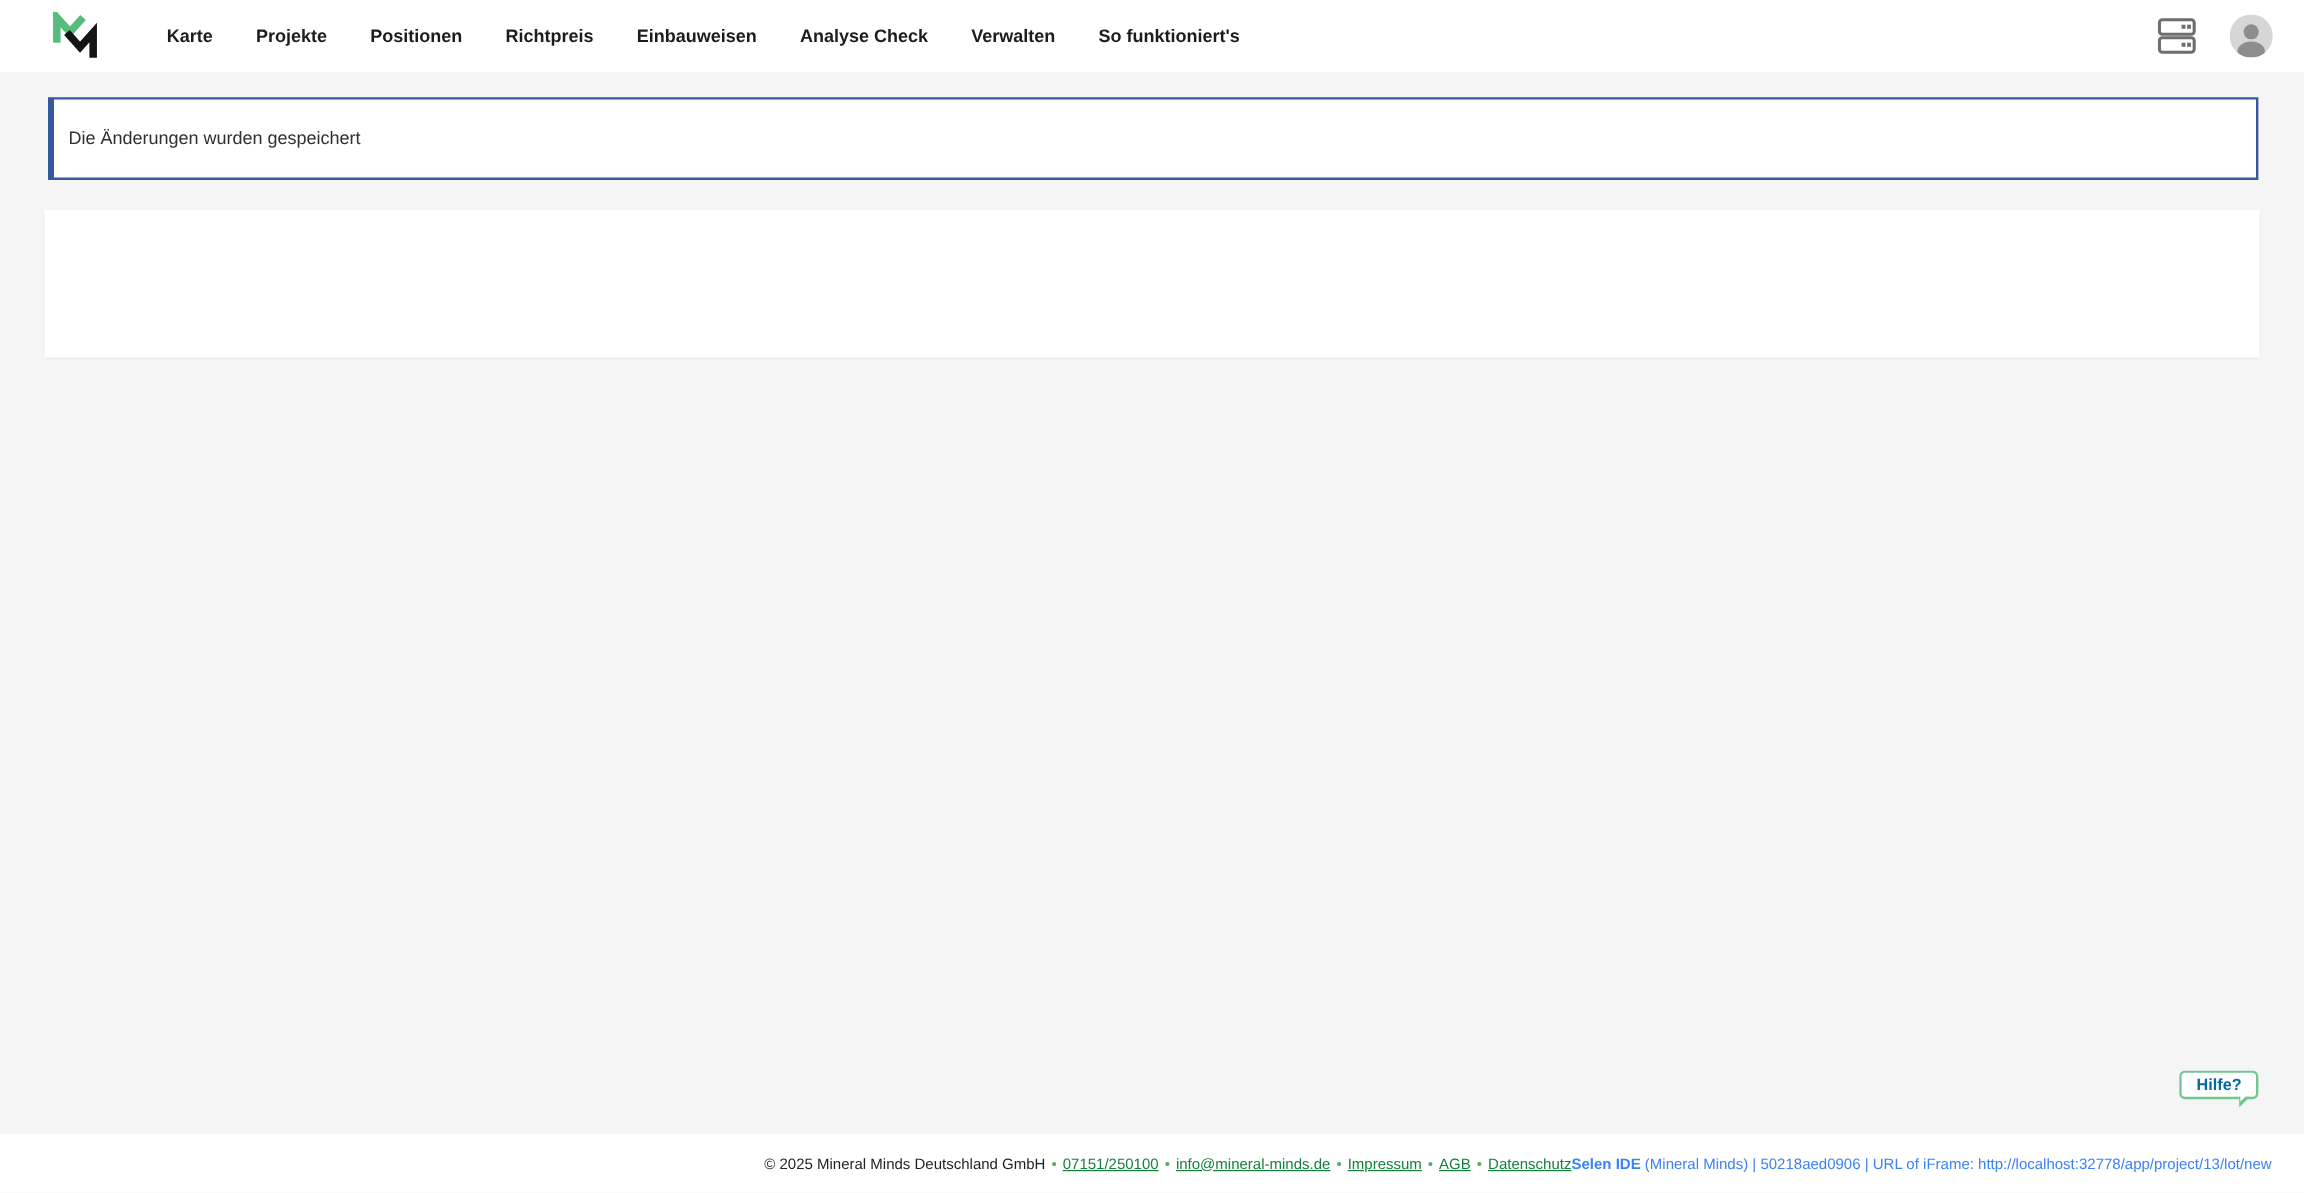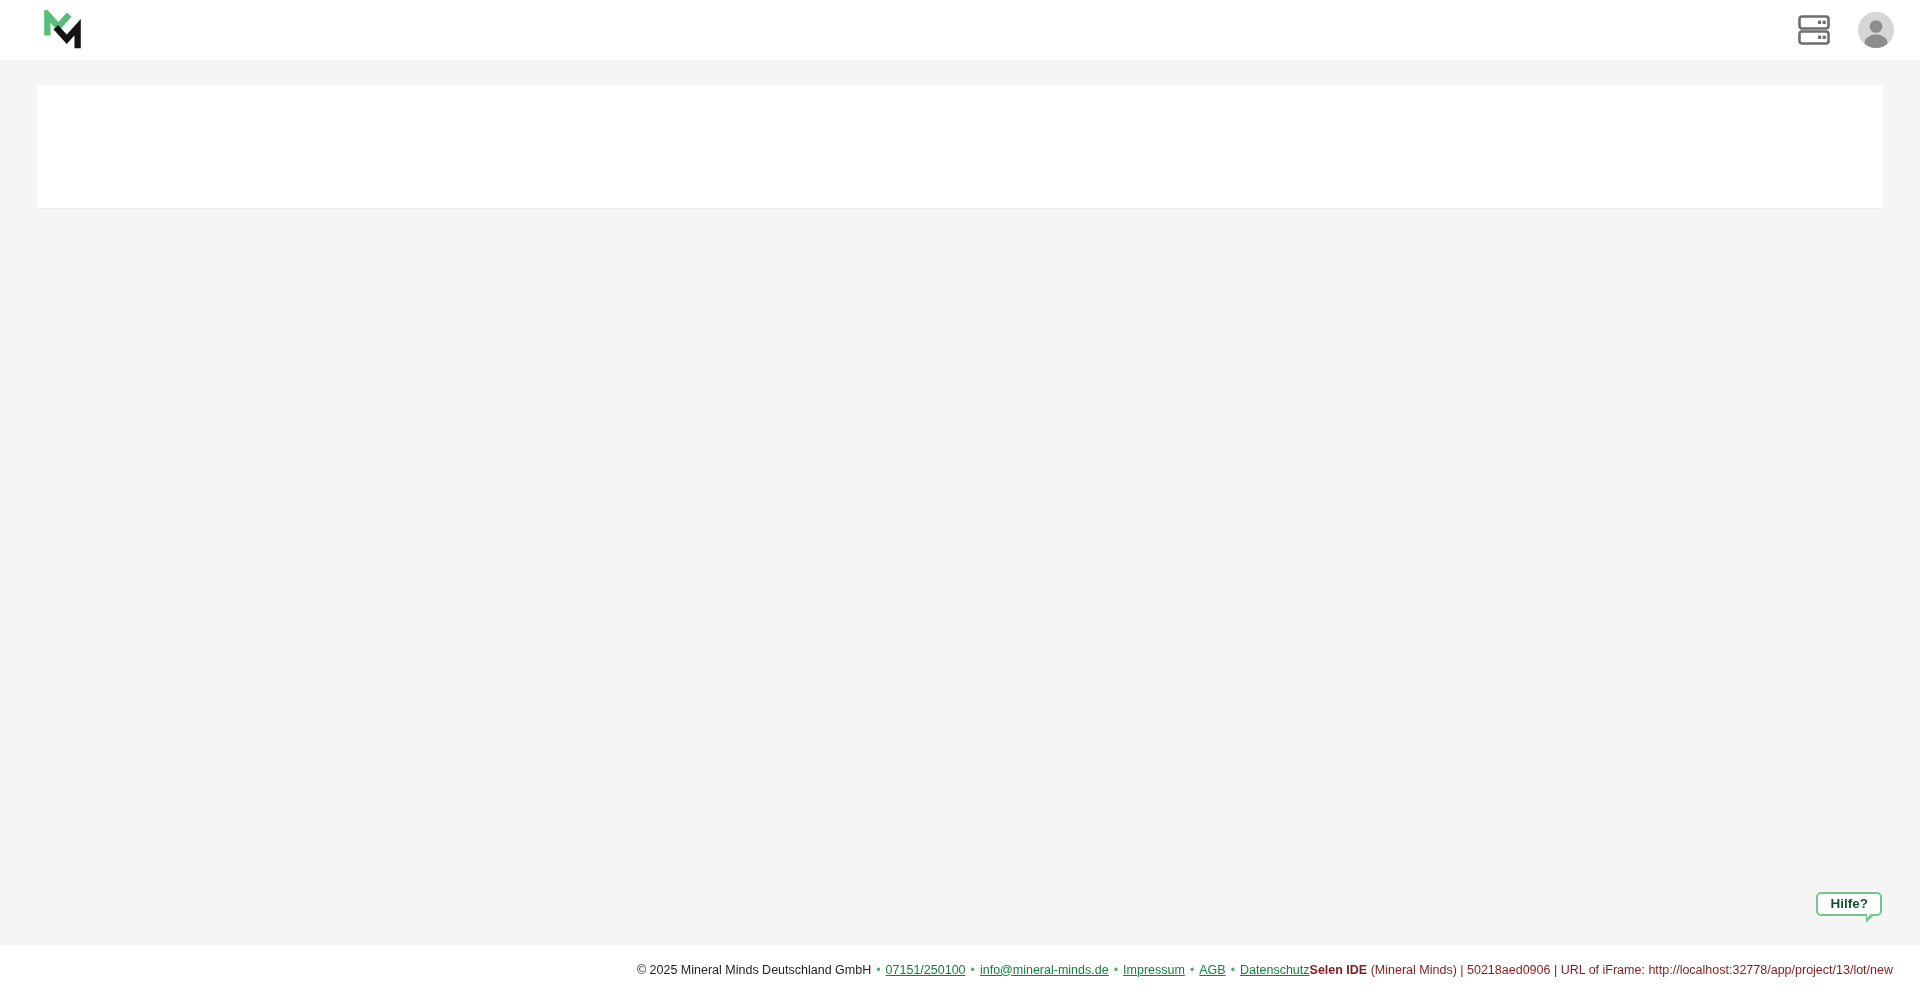--- a/index.html
+++ b/index.html
@@ -61,21 +61,21 @@
     font-family: "Liberation Mono", "DejaVu Sans Mono", monospace;
     font-size: 13px; color: #3c3c3c;
     white-space: pre; overflow: hidden; width: 100%;
   }
 
   
   .help-btn {
     position: fixed; right: 38px; bottom: 78px;
     background: #ffffff; border: 2px solid #74c690; border-radius: 5px;
     padding: 2px 12px 3px 12px;
-    font-size: 13.5px; font-weight: bold; color: #14532d;
+    font-size: 13.5px; font-weight: bold; color: #0369a1;
     cursor: pointer;
   }
   .help-btn::before {
     content: ""; position: absolute; right: 5px; bottom: -9px;
     border-style: solid; border-width: 9px 9px 0 0;
     border-color: #74c690 transparent transparent transparent;
   }
   .help-btn::after {
     content: ""; position: absolute; right: 7px; bottom: -4px;
     border-style: solid; border-width: 6px 6px 0 0;
@@ -85,32 +85,42 @@
   
   .footer {
     height: 49px; background: #ffffff; flex-shrink: 0;
     display: flex; align-items: center; justify-content: flex-end;
     padding: 0 27px 0 30px;
     font-size: 12.5px; color: #1f1f1f;
   }
   .footer-left { display: flex; align-items: center; gap: 5px; white-space: nowrap; }
   .footer-link { color: #15803d; text-decoration: underline; cursor: pointer; }
   .footer-sep { color: #53ae6c; }
-  .footer-right { white-space: nowrap; color: #7f1d1d; }
+  .footer-right { white-space: nowrap; color: #3b82f6; }
   .footer-right .app-name { font-weight: bold; }
 </style>
 </head>
 <body>
 
 <div class="topbar">
   <svg class="logo" viewBox="0 0 44 48" xmlns="http://www.w3.org/2000/svg">
     <polyline points="4,30 4,5 17,19.5 30,5" fill="none" stroke="#57bd7d" stroke-width="7.5"></polyline>
     <polyline points="14,20 27,34.5 40,20 40,45" fill="none" stroke="#141414" stroke-width="7.5"></polyline>
   </svg>
 
+  <div class="nav">
+    <span class="nav-item">Karte</span>
+    <span class="nav-item">Projekte</span>
+    <span class="nav-item">Positionen</span>
+    <span class="nav-item">Richtpreis</span>
+    <span class="nav-item">Einbauweisen</span>
+    <span class="nav-item">Analyse Check</span>
+    <span class="nav-item">Verwalten</span>
+    <span class="nav-item">So funktioniert's</span>
+  </div>
 
   <div class="topbar-right">
     <svg class="server-icon" viewBox="0 0 32 30" xmlns="http://www.w3.org/2000/svg">
       <rect x="1.5" y="1.5" width="29" height="12" rx="2.5" fill="none" stroke="#6e6e6e" stroke-width="2.6"></rect>
       <rect x="20" y="5.6" width="3.2" height="3.4" fill="#6e6e6e"></rect>
       <rect x="24.6" y="5.6" width="3.2" height="3.4" fill="#6e6e6e"></rect>
       <rect x="1.5" y="16.5" width="29" height="12" rx="2.5" fill="none" stroke="#6e6e6e" stroke-width="2.6"></rect>
       <rect x="20" y="20.6" width="3.2" height="3.4" fill="#6e6e6e"></rect>
       <rect x="24.6" y="20.6" width="3.2" height="3.4" fill="#6e6e6e"></rect>
     </svg>
@@ -126,20 +136,23 @@
         <circle cx="18" cy="14.5" r="6.3" fill="#8d8d8d"></circle>
         <ellipse cx="18" cy="31" rx="11.5" ry="8.5" fill="#8d8d8d"></ellipse>
       </g>
     </svg>
   </div>
 </div>
 
 <div class="main">
 
 
+  <div class="alert">
+    <span class="alert-text">Die Änderungen wurden gespeichert</span>
+  </div>
 
   <div class="card diag-card">
   </div>
 
 </div>
 
 <div class="help-btn">Hilfe?</div>
 
 <div class="footer">
   <div class="footer-left">

